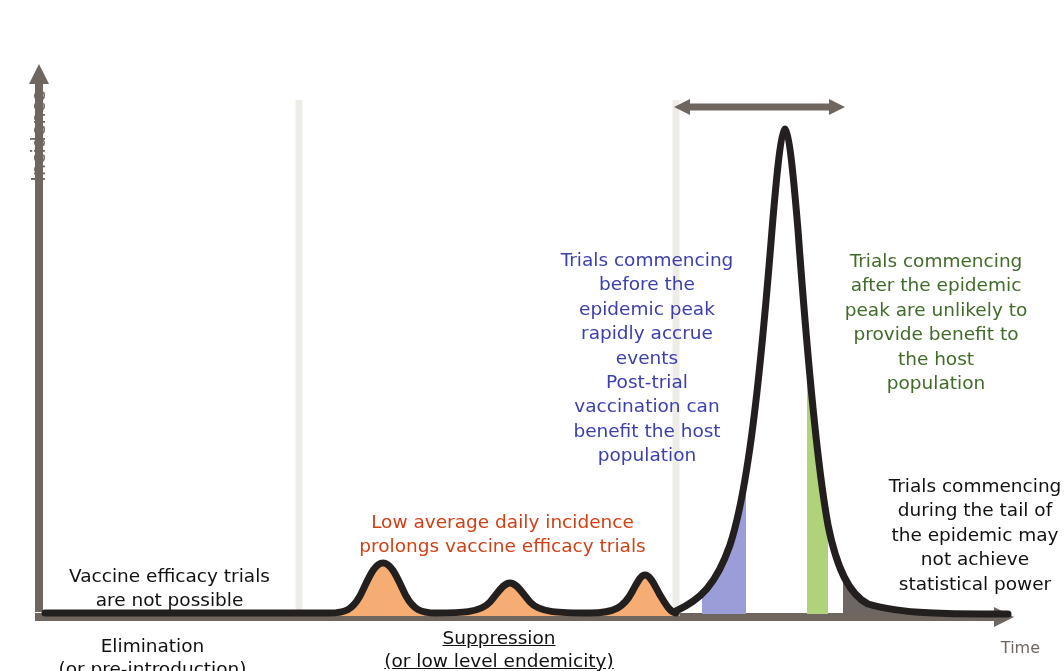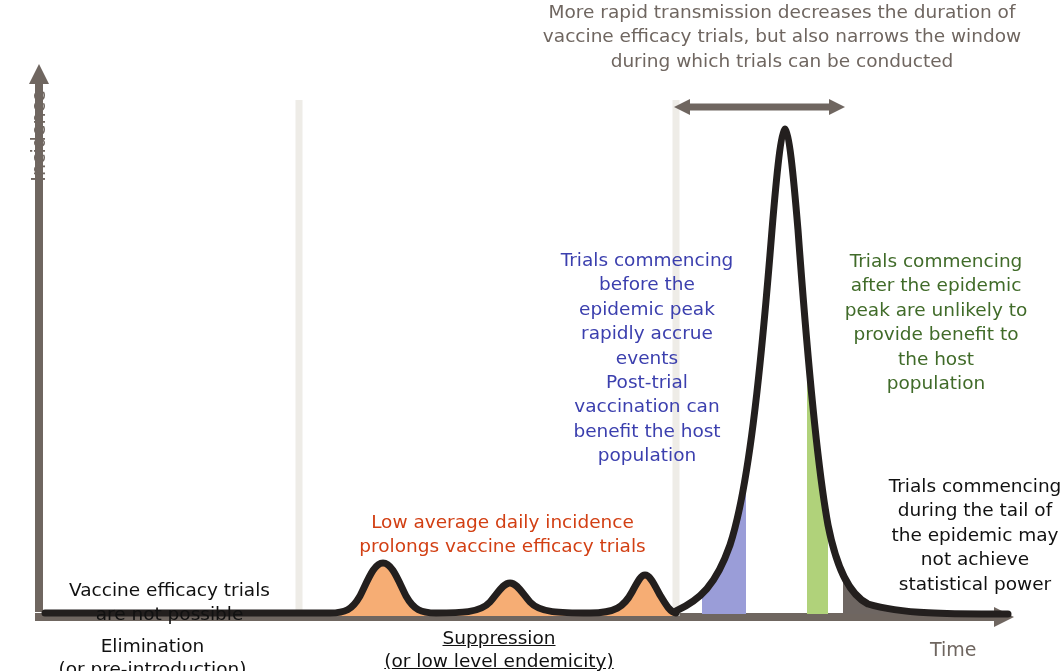--- a/index.html
+++ b/index.html
@@ -63,21 +63,21 @@
   #tail-note {
     left: 885px;
     top: 474px;
     width: 180px;
     font-size: 18.5px;
     color: #111111;
     line-height: 1.32;
   }
   #elim-note {
     left: 52px;
-    top: 578px;
+    top: 564px;
     width: 235px;
     font-size: 18.5px;
     color: #111111;
     line-height: 1.32;
   }
   #ylabel {
     position: absolute;
     left: -22px;
     top: 125px;
     width: 120px;
@@ -95,22 +95,22 @@
     white-space: pre-line;
   }
   #xcat-0 { left: 45px;  top: 627px; width: 215px; margin-top: 8px; }
   #xcat-1 { left: 369px; top: 627px; width: 260px; text-decoration: underline; }
   #xcat-2 { left: 700px; top: 637px; width: 185px; }
   #xcat-time {
     position: absolute;
     left: 930px;
     top: 638px;
     width: 110px;
-    text-align: left;
-    font-size: 19px;
+    text-align: right;
+    font-size: 16px;
     color: #6f6660;
   }
 </style>
 </head>
 <body>
 
 <div id="stage">
 
   <svg class="layer" viewBox="0 0 1064 671">
     <defs>
@@ -198,23 +198,20 @@
              C 838,575 852,596 868,604
              C 905,615 960,614 1008,614"></path>
 
     <g>
       <line x1="686" y1="107" x2="833" y2="107" stroke="#6f6660" stroke-width="7"></line>
       <polygon points="674,107 690,99 690,115" fill="#6f6660"></polygon>
       <polygon points="845,107 829,99 829,115" fill="#6f6660"></polygon>
     </g>
   </svg>
 
-  <div class="txt" id="title-text">More rapid transmission decreases the duration of
-vaccine efficacy trials, but also narrows the window
-during which trials can be conducted</div>
 
   <div id="ylabel">Incidence</div>
 
   <div class="txt" id="elim-note">Vaccine efficacy trials
 are not possible</div>
 
   <div class="txt" id="orange-note">Low average daily incidence
 prolongs vaccine efficacy trials</div>
 
   <div class="txt" id="blue-note">Trials commencing

